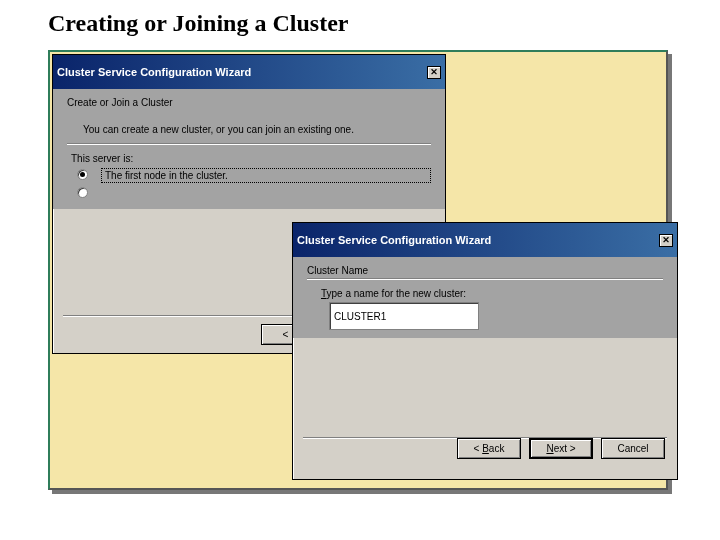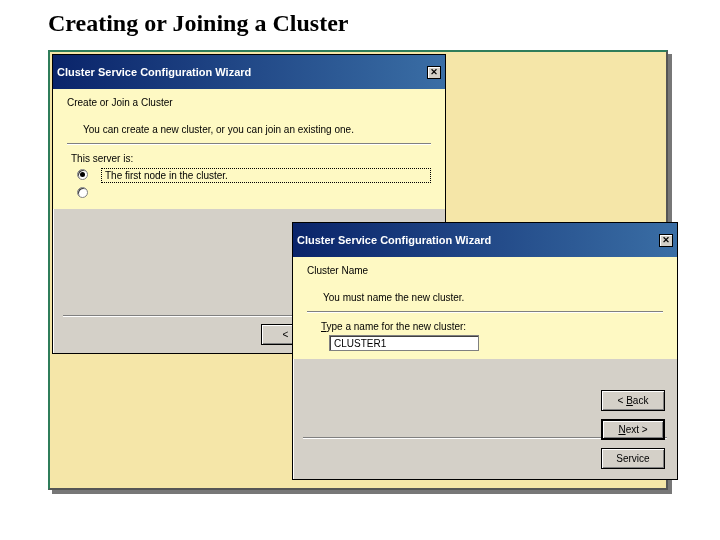--- a/index.html
+++ b/index.html
@@ -58,21 +58,21 @@
     border: 1px solid #000;
     box-shadow: 1px 1px 0 #fff inset;
     color: #000;
     font-size: 9px;
     line-height: 10px;
     text-align: center;
     cursor: pointer;
   }
   .content {
     padding: 8px 14px;
-    background: #fef9c3;
+    background: #a3a3a3;
     font-size: 10px;
     color: #000;
   }
   .heading { font-weight: normal; font-size: 10px; }
   .subheading { padding-left: 16px; margin-top: 16px; margin-bottom: 8px; }
   .hr {
     border: none;
     border-top: 1px solid #808080;
     border-bottom: 1px solid #fff;
     margin: 2px 0 8px 0;
@@ -115,29 +115,28 @@
   .input-label .ul { text-decoration: underline; }
   .text-input {
     margin-left: 22px;
     width: 150px;
     background: #fff;
     border: 1px solid #808080;
     box-shadow: inset 1px 1px 0 #404040, inset -1px -1px 0 #fff;
     padding: 2px 4px;
     font-family: Tahoma, Arial, sans-serif;
     font-size: 10px;
-    height: 16px;
+    height: 28px;
   }
   .button-row {
     position: absolute;
-    bottom: 10px;
+    bottom: 20px;
     right: 12px;
     display: flex;
     gap: 8px;
-    flex-direction: column;
   }
   .btn {
     min-width: 64px;
     height: 21px;
     background: #d4d0c8;
     border: 1px solid #000;
     box-shadow: 1px 1px 0 #fff inset, -1px -1px 0 #808080 inset;
     font-family: Tahoma, Arial, sans-serif;
     font-size: 10px;
     cursor: pointer;
@@ -201,26 +200,25 @@
 
 <div class="dialog dlg2">
   <div class="titlebar">
     <span>Cluster Service Configuration Wizard</span>
     <div class="close-btn">
       <span>✕</span>
     </div>
   </div>
   <div class="content">
     <div class="heading">Cluster Name</div>
-    <div class="subheading">You must name the new cluster.</div>
     <hr class="hr">
     <div class="input-label">
       <span class="ul">T</span><span>ype a name for the new cluster:</span>
     </div>
     <input class="text-input" type="text" value="CLUSTER1" style="">
   </div>
   <hr class="hr-bottom">
   <div class="button-row">
     <button class="btn"><span>&lt; </span><span class="ul">B</span><span>ack</span></button>
     <button class="btn default"><span class="ul">N</span><span>ext &gt;</span></button>
-    <button class="btn">Service</button>
+    <button class="btn">Cancel</button>
   </div>
 </div>
 
 </body></html>

